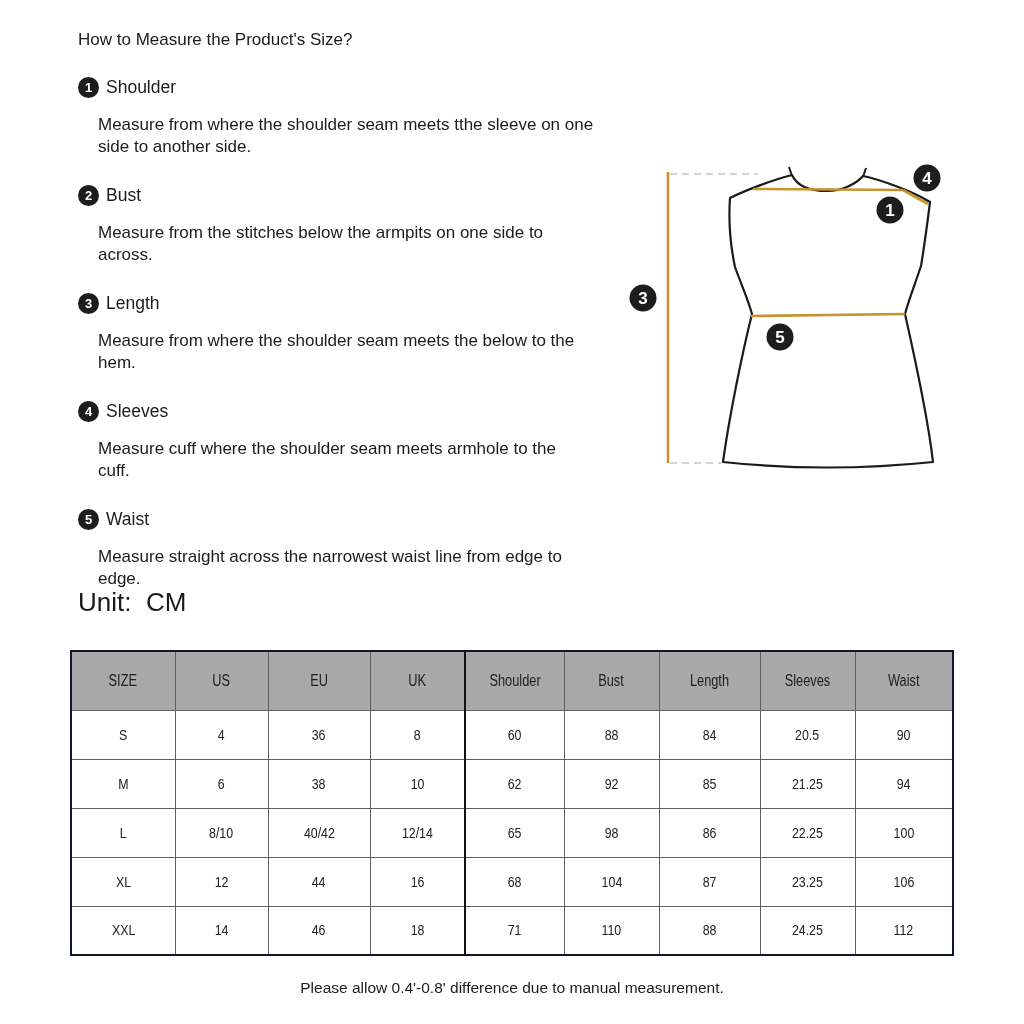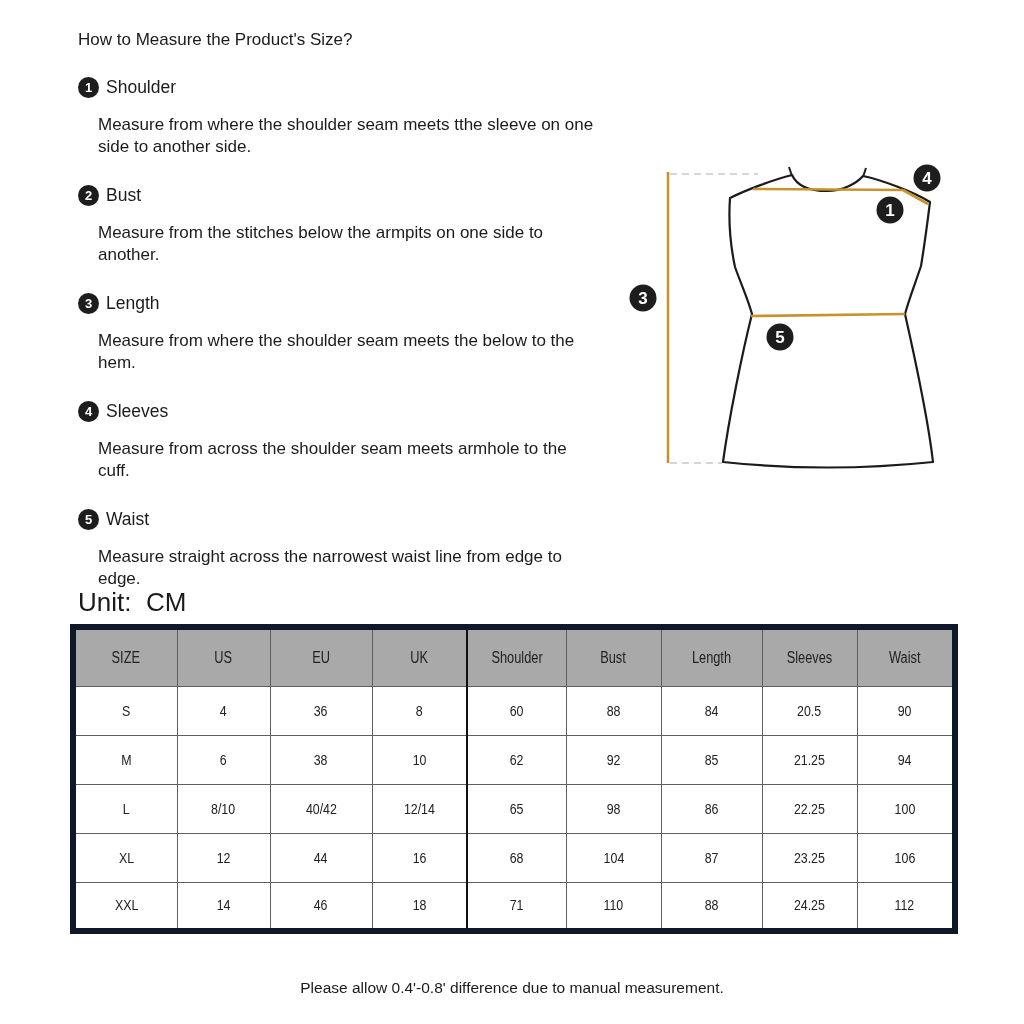--- a/index.html
+++ b/index.html
@@ -42,23 +42,23 @@
   .tick{stroke:var(--ink);stroke-width:2;fill:none;}
   .gold line{stroke:var(--accent);stroke-width:2.6;}
   .dash line{stroke:var(--dash);stroke-width:1.6;stroke-dasharray:7 5;}
   .marker circle{fill:var(--marker);}
   .marker text{
     fill:#ffffff;font-family:"Liberation Sans",sans-serif;
     font-size:17px;font-weight:700;text-anchor:middle;
   }
   
   .size-table{
-    position:absolute;left:70px;top:624px;width:882px;
+    position:absolute;left:70px;top:650px;width:882px;
     border-collapse:collapse;table-layout:fixed;
-    border:6px solid #0f172a;
+    border:2px solid #0f172a;
   }
   .size-table th,.size-table td{
     border:1px solid var(--grid);
     text-align:center;vertical-align:middle;
     font-weight:400;color:#222;
   }
   .size-table th{height:59px;background:var(--header-bg);font-size:16px;}
   .size-table td{height:49px;font-size:15.5px;background:#fff;}
   .size-table th:nth-child(4),.size-table td:nth-child(4){border-right:2px solid var(--grid-heavy);}
   .cond{display:inline-block;transform:scaleX(0.8);transform-origin:center;white-space:nowrap;}
@@ -88,42 +88,42 @@
     </div>
 
     <div class="instr">
       <div class="instr-head">
         <span class="badge">
             <span>2</span>
           </span>
         <span class="instr-label">Bust</span>
       </div>
       <p class="instr-desc">Measure from the stitches below the armpits on one side to
-another.</p>
+across.</p>
     </div>
 
     <div class="instr">
       <div class="instr-head">
         <span class="badge">
             <span>3</span>
           </span>
         <span class="instr-label">Length</span>
       </div>
       <p class="instr-desc">Measure from where the shoulder seam meets the below to the
 hem.</p>
     </div>
 
     <div class="instr">
       <div class="instr-head">
         <span class="badge">
             <span>4</span>
           </span>
         <span class="instr-label">Sleeves</span>
       </div>
-      <p class="instr-desc">Measure from across the shoulder seam meets armhole to the
+      <p class="instr-desc">Measure cuff where the shoulder seam meets armhole to the
 cuff.</p>
     </div>
 
     <div class="instr">
       <div class="instr-head">
         <span class="badge">
             <span>5</span>
           </span>
         <span class="instr-label">Waist</span>
       </div>

